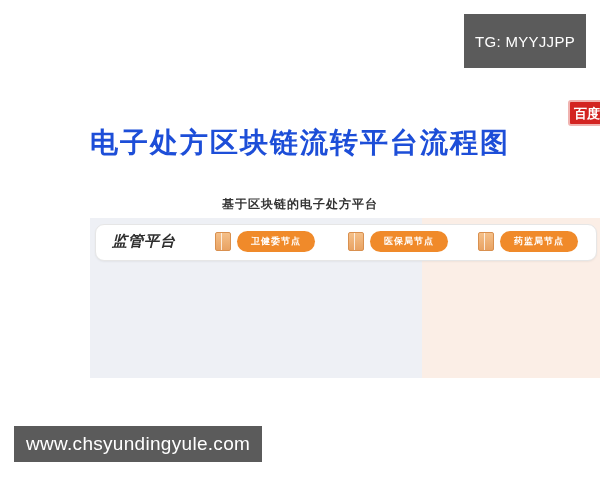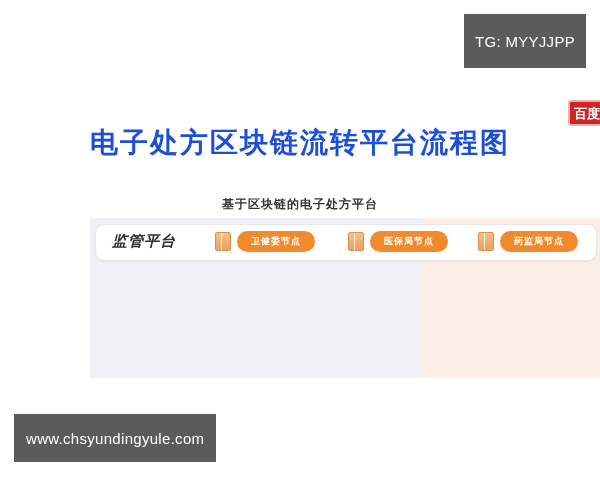--- a/index.html
+++ b/index.html
@@ -9,21 +9,21 @@
     font-family:"Liberation Sans","DejaVu Sans",sans-serif;
     -webkit-font-smoothing:antialiased;
   }
   
   .wm{
     position:absolute;background:#5b5b5b;color:#ffffff;
     letter-spacing:.3px;white-space:nowrap;display:flex;
     align-items:center;justify-content:center;
   }
   #wm-top{top:14px;right:14px;height:26px;padding:14px 11px;font-size:15px;}
-  #wm-bottom{left:14px;bottom:18px;height:28px;padding:10px 12px;font-size:15px;}
+  #wm-bottom{left:14px;bottom:18px;height:28px;padding:4px 12px;font-size:19px;}
   
   #baidu-badge{
     position:absolute;top:100px;right:-14px;width:46px;height:26px;
     background:#d32421;border:2px solid #f0b3b0;border-radius:3px;
     color:#fff;font-size:13px;font-weight:bold;line-height:24px;
     text-align:left;padding-left:4px;overflow:hidden;box-sizing:border-box;
   }
   
   #page-title{
     position:absolute;left:0;right:0;top:124px;text-align:center;

